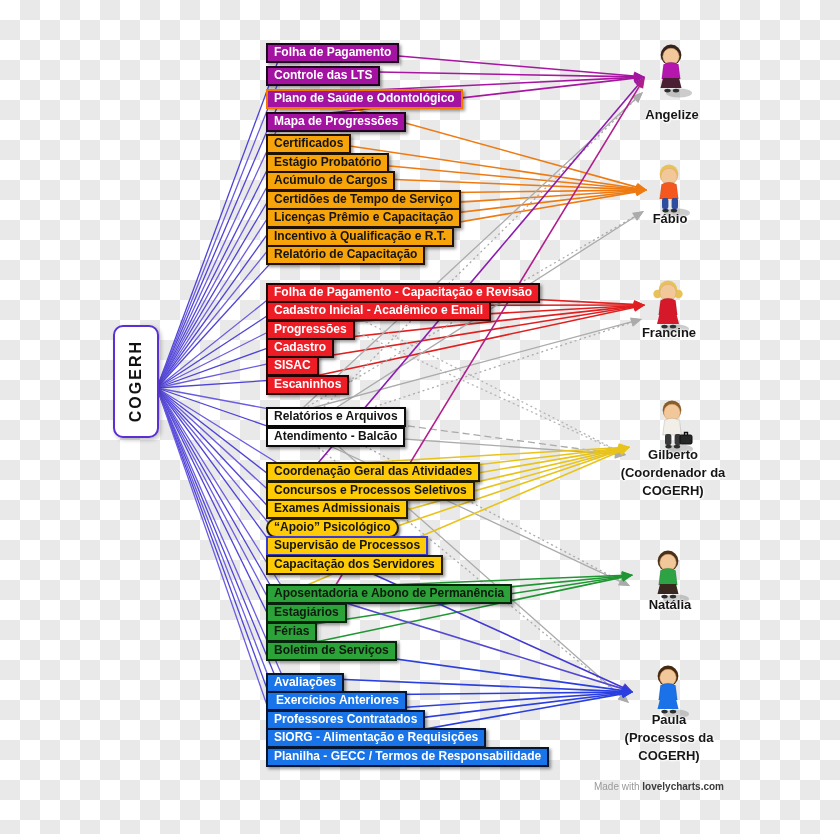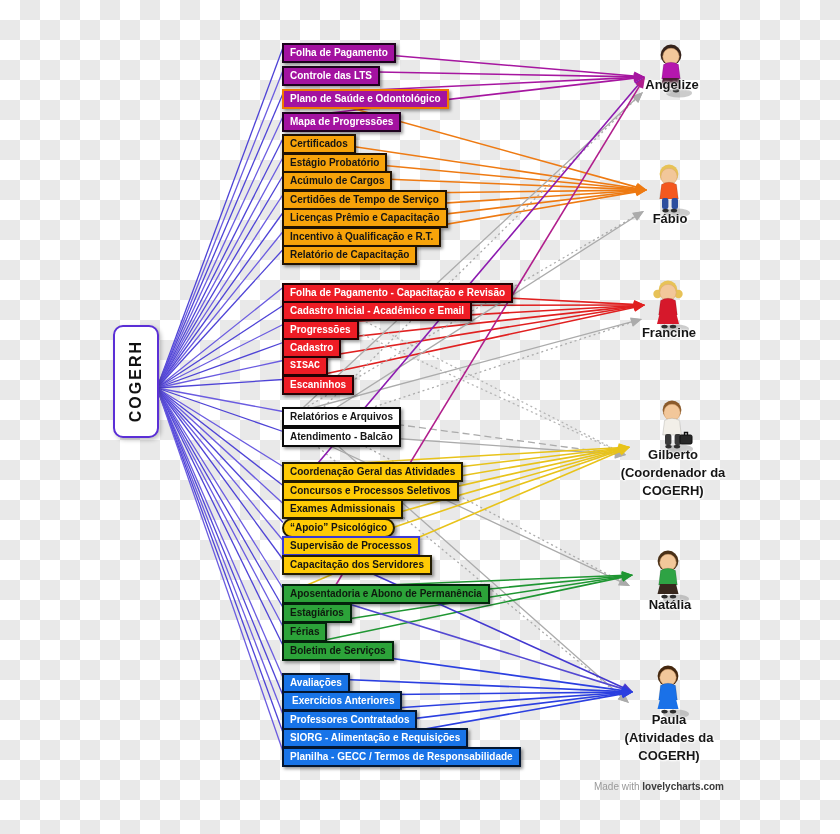--- a/index.html
+++ b/index.html
@@ -8,23 +8,23 @@
     font-family:"Liberation Sans",sans-serif;
     background:#fff;
   }
   #canvas{
     position:relative;width:840px;height:834px;
     background:
       conic-gradient(#e9e9e9 90deg,#ffffff 90deg 180deg,#e9e9e9 180deg 270deg,#ffffff 270deg) 0 0/40px 40px;
   }
   #wires{position:absolute;left:0;top:0;z-index:1;}
   .tbox{
-    position:absolute;left:282px;z-index:2;
+    position:absolute;left:266px;z-index:2;
     white-space:nowrap;
-    font-weight:bold;font-size:10px;line-height:11px;
+    font-weight:bold;font-size:12px;line-height:11px;
     padding:2px 6px 3px 6px;
     border:2px solid #151515;
     box-shadow:2px 2px 3px rgba(0,0,0,.40);
   }
   #cogerh-node{
     position:absolute;left:113px;top:325px;width:42px;height:109px;z-index:2;
     background:#ffffff;border:2.5px solid #5B2FD6;border-radius:10px;
     display:flex;align-items:center;justify-content:center;
     box-shadow:2px 2px 4px rgba(0,0,0,.25);
   }
@@ -204,21 +204,21 @@
       <div class="tbox" style="top: 153px; background: rgb(247, 163, 10); color: rgb(20, 20, 20); border-color: rgb(32, 18, 2);">Estágio Probatório</div>
       <div class="tbox" style="top: 171px; background: rgb(247, 163, 10); color: rgb(20, 20, 20); border-color: rgb(32, 18, 2);">Acúmulo de Cargos</div>
       <div class="tbox" style="top: 190px; background: rgb(247, 163, 10); color: rgb(20, 20, 20); border-color: rgb(32, 18, 2);">Certidões de Tempo de Serviço</div>
       <div class="tbox" style="top: 208px; background: rgb(247, 163, 10); color: rgb(20, 20, 20); border-color: rgb(32, 18, 2);">Licenças Prêmio e Capacitação</div>
       <div class="tbox" style="top: 227px; background: rgb(247, 163, 10); color: rgb(20, 20, 20); border-color: rgb(32, 18, 2);">Incentivo à Qualificação e R.T.</div>
       <div class="tbox" style="top: 245px; background: rgb(247, 163, 10); color: rgb(20, 20, 20); border-color: rgb(32, 18, 2);">Relatório de Capacitação</div>
       <div class="tbox" style="top: 283px; background: rgb(238, 28, 37); color: rgb(255, 255, 255); border-color: rgb(36, 2, 4);">Folha de Pagamento - Capacitação e Revisão</div>
       <div class="tbox" style="top: 301px; background: rgb(238, 28, 37); color: rgb(255, 255, 255); border-color: rgb(36, 2, 4);">Cadastro Inicial - Acadêmico e Email</div>
       <div class="tbox" style="top: 320px; background: rgb(238, 28, 37); color: rgb(255, 255, 255); border-color: rgb(36, 2, 4);">Progressões</div>
       <div class="tbox" style="top: 338px; background: rgb(238, 28, 37); color: rgb(255, 255, 255); border-color: rgb(36, 2, 4);">Cadastro</div>
-      <div class="tbox" style="top: 356px; background: rgb(238, 28, 37); color: rgb(255, 255, 255); border-color: rgb(36, 2, 4); font-family: Liberation Mono, monospace;">SISAC</div>
+      <div class="tbox" style="top: 356px; background: rgb(238, 28, 37); color: rgb(255, 255, 255); border-color: rgb(36, 2, 4);">SISAC</div>
       <div class="tbox" style="top: 375px; background: rgb(238, 28, 37); color: rgb(255, 255, 255); border-color: rgb(36, 2, 4);">Escaninhos</div>
       <div class="tbox" style="top: 407px; background: rgb(255, 255, 255); color: rgb(20, 20, 20); border-color: rgb(10, 10, 10);">Relatórios e Arquivos</div>
       <div class="tbox" style="top: 427px; background: rgb(255, 255, 255); color: rgb(20, 20, 20); border-color: rgb(10, 10, 10);">Atendimento - Balcão</div>
       <div class="tbox" style="top: 462px; background: rgb(255, 203, 5); color: rgb(20, 20, 20); border-color: rgb(34, 28, 2);">Coordenação Geral das Atividades</div>
       <div class="tbox" style="top: 481px; background: rgb(255, 203, 5); color: rgb(20, 20, 20); border-color: rgb(34, 28, 2);">Concursos e Processos Seletivos</div>
       <div class="tbox" style="top: 499px; background: rgb(255, 203, 5); color: rgb(20, 20, 20); border-color: rgb(34, 28, 2);">Exames Admissionais</div>
       <div class="tbox" style="top: 518px; background: rgb(255, 203, 5); color: rgb(20, 20, 20); border-color: rgb(34, 28, 2); border-radius: 10px;">“Apoio” Psicológico</div>
       <div class="tbox" style="top: 536px; background: rgb(255, 203, 5); color: rgb(20, 20, 20); border-color: rgb(58, 58, 214);">Supervisão de Processos</div>
       <div class="tbox" style="top: 555px; background: rgb(255, 203, 5); color: rgb(20, 20, 20); border-color: rgb(34, 28, 2);">Capacitação dos Servidores</div>
       <div class="tbox" style="top: 584px; background: rgb(44, 163, 57); color: rgb(14, 26, 14); border-color: rgb(4, 34, 12);">Aposentadoria e Abono de Permanência</div>
@@ -235,21 +235,21 @@
       <div class="person" style="left: 649px; top: 42px;"><svg width="46" height="58" viewBox="0 0 46 58">
     <ellipse cx="30" cy="51" rx="13" ry="4.6" fill="#8f8f8f" opacity="0.45"></ellipse>
     <circle cx="22" cy="13" r="10.4" fill="#35221A"></circle>
     <circle cx="22" cy="14.5" r="8.2" fill="#F2C79A" stroke="#D8A26C" stroke-width="0.5"></circle>
     <path d="M14.5 22.5 q7.5,-4.5 15,0 l1.8,14.5 h-18.6 z" fill="#B517AE" stroke="rgba(0,0,0,0.25)" stroke-width="0.5"></path>
     <path d="M14 36 h16 l2.5 10 h-21 z" fill="#4A1F33"></path>
     <ellipse cx="18.5" cy="48.6" rx="3.2" ry="1.9" fill="#2e2e2e"></ellipse>
     <ellipse cx="27" cy="48.6" rx="3.2" ry="1.9" fill="#2e2e2e"></ellipse>
 
   </svg></div>
-      <div class="person-label" style="left: 587px; top: 76px;">Angelize</div>
+      <div class="person-label" style="left: 587px; top: 106px;">Angelize</div>
       <div class="person" style="left: 647px; top: 162px;"><svg width="46" height="58" viewBox="0 0 46 58">
     <ellipse cx="30" cy="51" rx="13" ry="4.6" fill="#8f8f8f" opacity="0.45"></ellipse>
     <circle cx="22" cy="12" r="9.4" fill="#E7C257"></circle>
     <circle cx="22" cy="14.5" r="8.2" fill="#F2C79A" stroke="#D8A26C" stroke-width="0.5"></circle>
     <path d="M14.5 22.5 q7.5,-4.5 15,0 l1.8,14.5 h-18.6 z" fill="#F4581F" stroke="rgba(0,0,0,0.25)" stroke-width="0.5"></path>
     <rect x="15" y="36" width="6.4" height="11" rx="2" fill="#2D4E9E"></rect>
             <rect x="24.6" y="36" width="6.4" height="11" rx="2" fill="#2D4E9E"></rect>
     <ellipse cx="18.5" cy="48.6" rx="3.2" ry="1.9" fill="#2e2e2e"></ellipse>
     <ellipse cx="27" cy="48.6" rx="3.2" ry="1.9" fill="#2e2e2e"></ellipse>
 
@@ -298,18 +298,18 @@
     <ellipse cx="30" cy="51" rx="13" ry="4.6" fill="#8f8f8f" opacity="0.45"></ellipse>
     <circle cx="22" cy="13" r="10.4" fill="#45280F"></circle>
     <circle cx="22" cy="14.5" r="8.2" fill="#F2C79A" stroke="#D8A26C" stroke-width="0.5"></circle>
     <path d="M14.5 22.5 q7.5,-4.5 15,0 l1.8,14.5 h-18.6 z" fill="#1A71E8" stroke="rgba(0,0,0,0.25)" stroke-width="0.5"></path>
     <path d="M14 36 h16 l2.5 10 h-21 z" fill="#1A71E8"></path>
     <ellipse cx="18.5" cy="48.6" rx="3.2" ry="1.9" fill="#2e2e2e"></ellipse>
     <ellipse cx="27" cy="48.6" rx="3.2" ry="1.9" fill="#2e2e2e"></ellipse>
 
   </svg></div>
       <div class="person-label" style="left: 584px; top: 711px;">Paula</div>
-      <div class="person-label" style="left: 584px; top: 729px;">(Atividades da</div>
+      <div class="person-label" style="left: 584px; top: 729px;">(Processos da</div>
       <div class="person-label" style="left: 584px; top: 747px;">COGERH)</div>
     </div>
 
   <div id="watermark"><span>Made with </span><span class="brand">lovelycharts.com</span></div>
 </div>
 
 </body></html>

